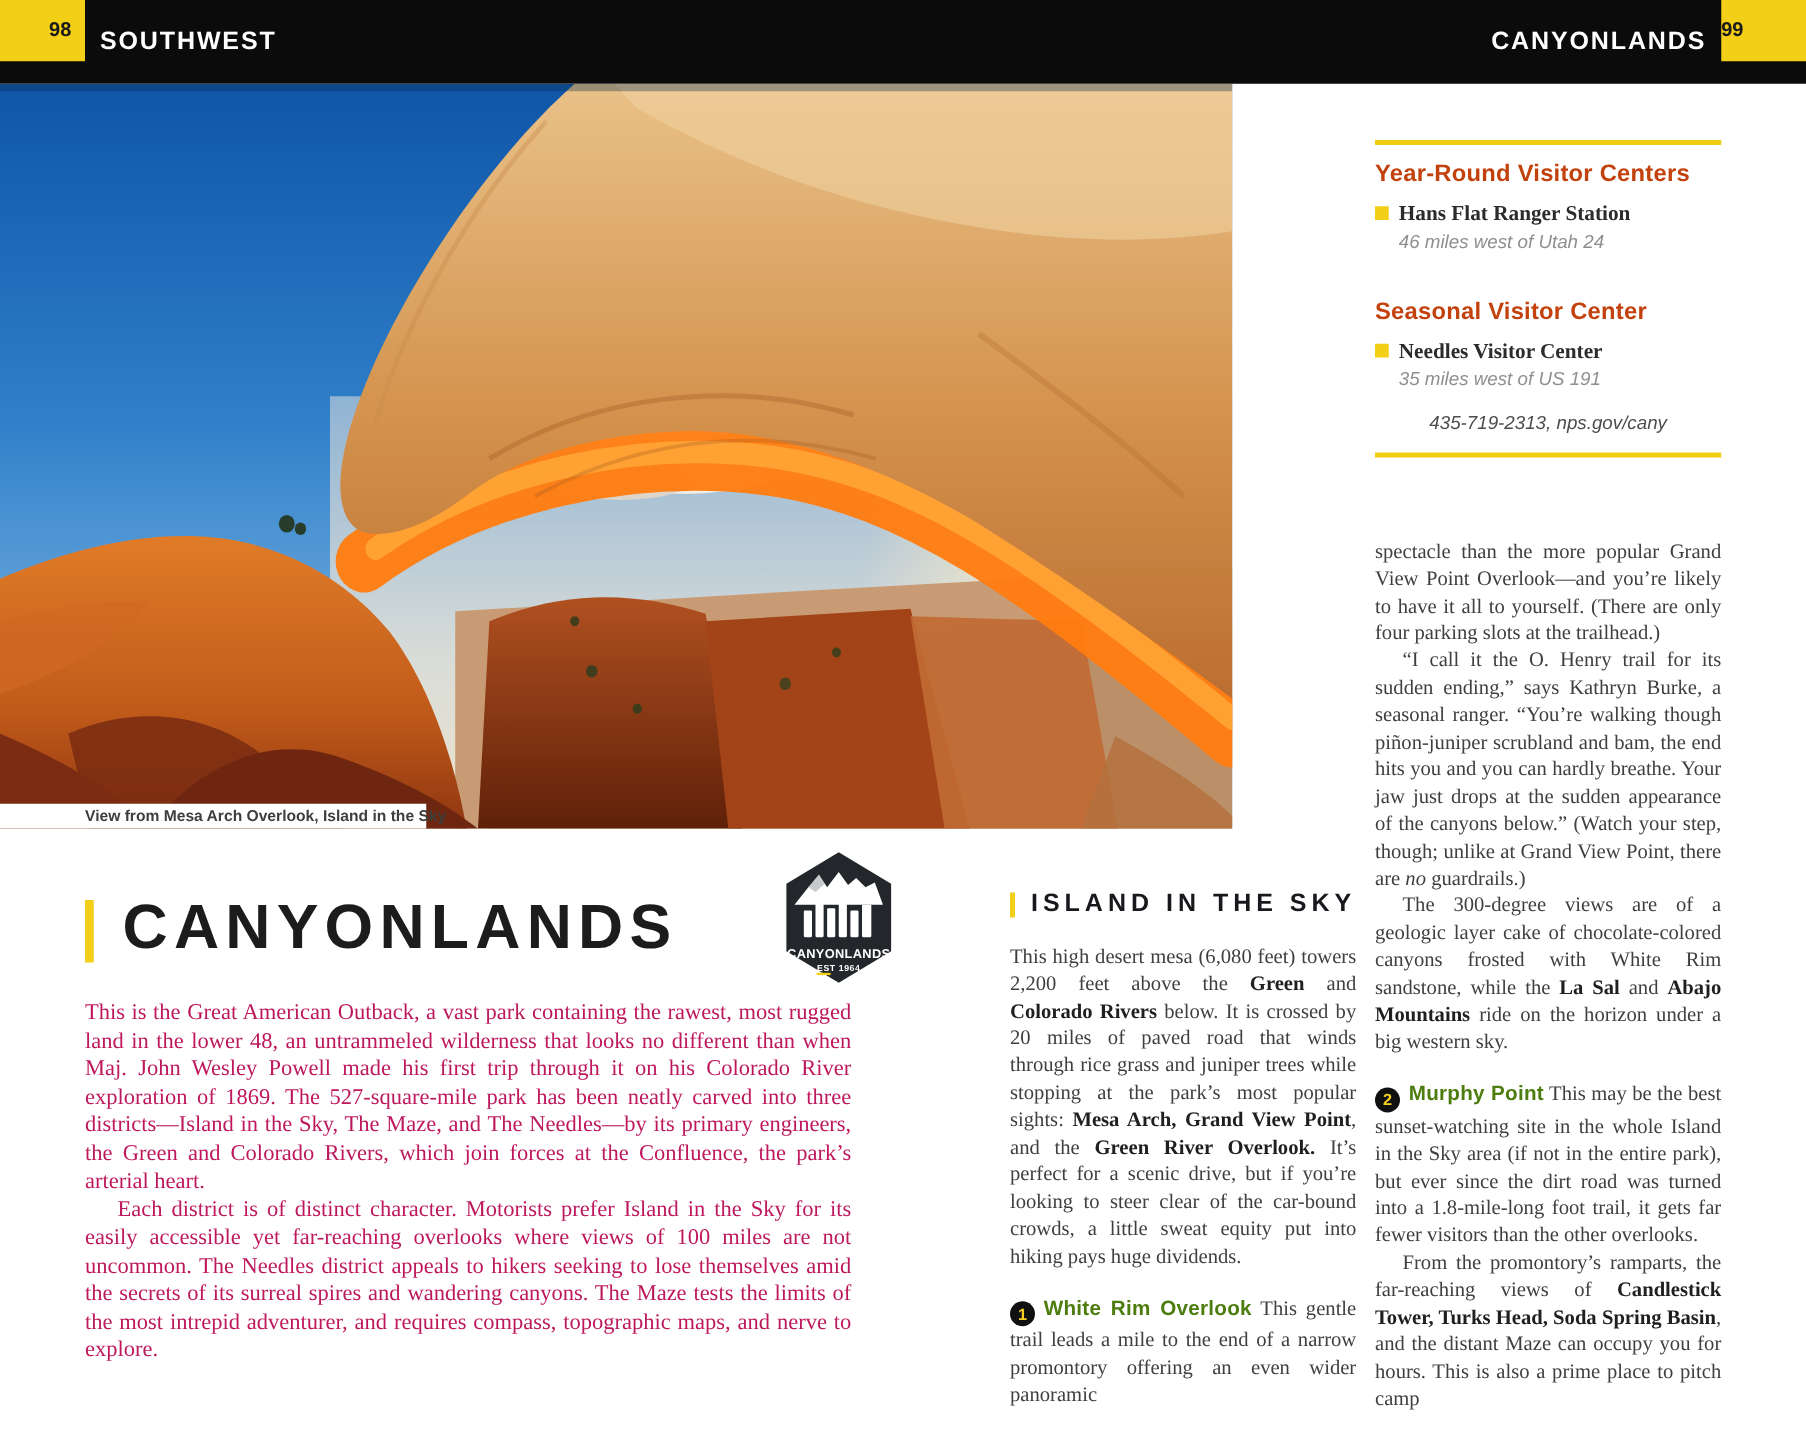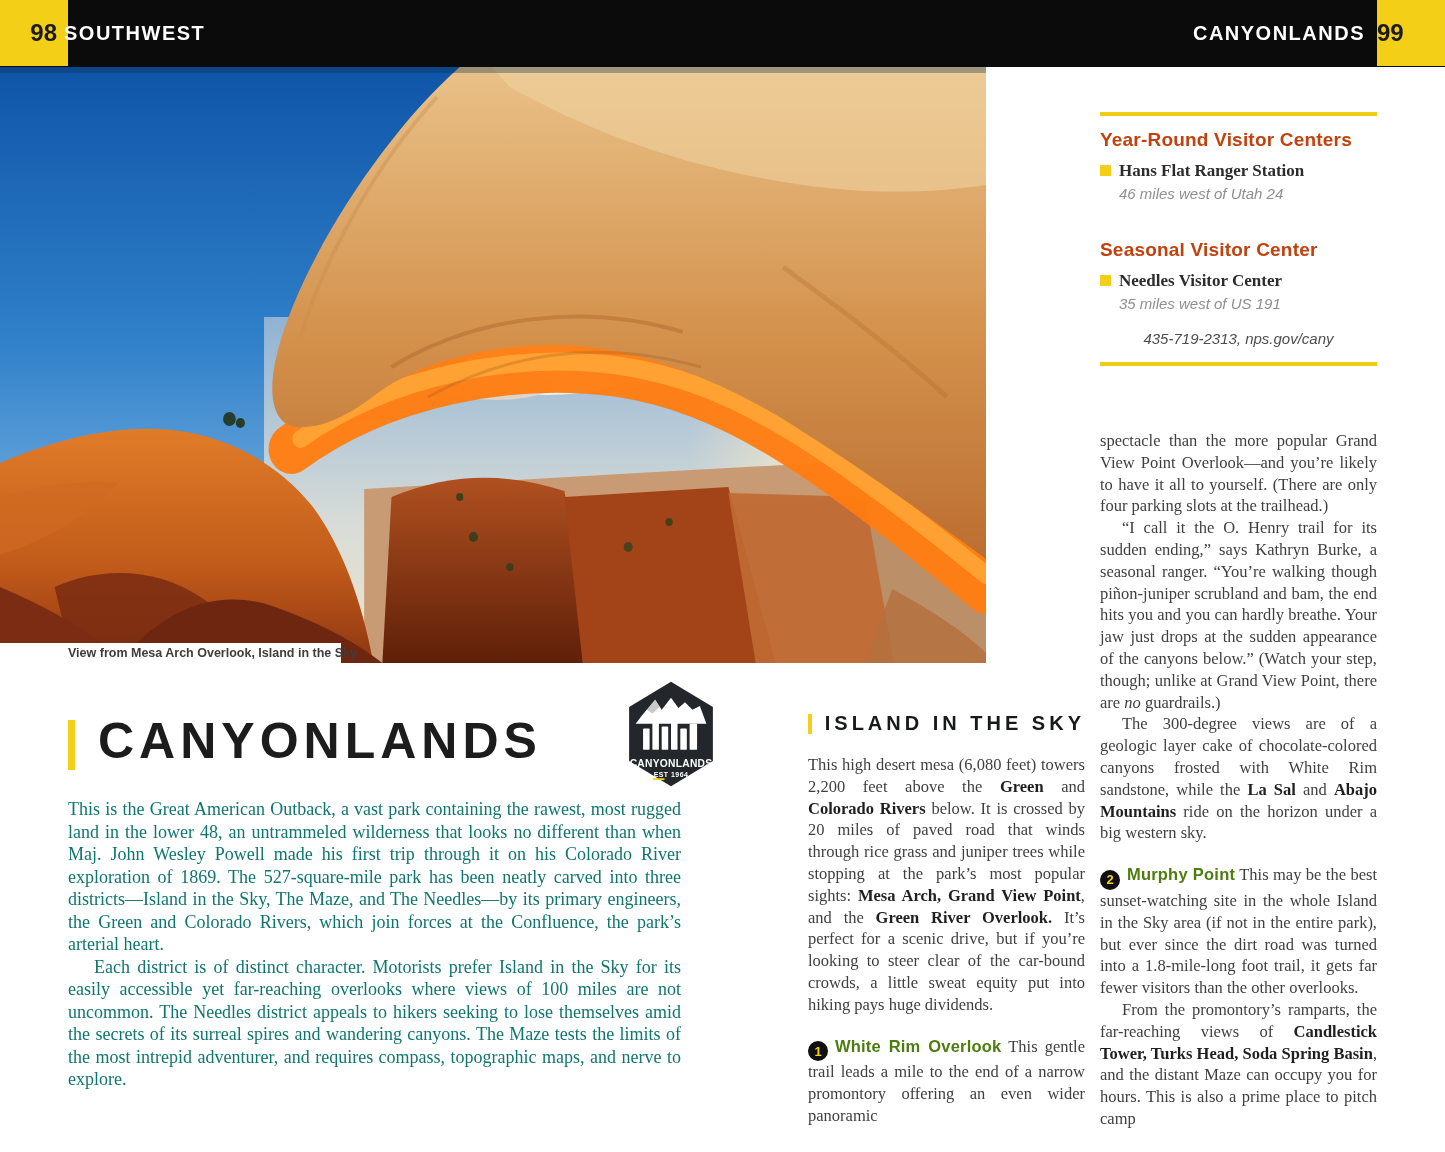--- a/index.html
+++ b/index.html
@@ -3,29 +3,29 @@
 <meta charset="utf-8">
 <style>
   * { margin:0; padding:0; box-sizing:border-box; }
   html,body { background:#e8e8e8; }
   .page {
     position:relative; width:1445px; height:1152px; background:#ffffff;
     font-family:"Liberation Serif", serif; overflow:hidden; margin:0 auto;
   }
   
   .topbar { position:absolute; top:0; left:0; width:1445px; height:67px; background:#0b0b0b; }
-  .folio-box { position:absolute; top:0; width:68px; height:66px; background:#f3cf17;
+  .folio-box { position:absolute; top:0; width:68px; height:49px; background:#f3cf17;
     display:flex; align-items:center; font-family:"Liberation Sans",sans-serif;
-    font-weight:700; font-size:24px; color:#1a1a1a; }
+    font-weight:700; font-size:16px; color:#1a1a1a; }
   .folio-left { left:0; justify-content:flex-end; padding-right:11px; }
   .folio-right { right:0; justify-content:flex-start; }
   .runhead { position:absolute; top:0; height:67px; display:flex; align-items:center;
     font-family:"Liberation Sans",sans-serif; font-weight:700; font-size:20px;
     letter-spacing:1.5px; color:#ffffff; }
-  .runhead-left { left:64px; }
+  .runhead-left { left:80px; }
   .runhead-right { right:80px; }
   
   .photo { position:absolute; top:67px; left:0; width:986px; height:596px; overflow:hidden; }
   .photo svg { display:block; width:100%; height:100%; }
   .caption-strip { position:absolute; left:0; bottom:0; width:341px; height:20px; background:#ffffff;
     display:flex; align-items:center; padding-left:68px; }
   .caption-strip span { font-family:"Liberation Sans",sans-serif; font-weight:700;
     font-size:12.5px; color:#3e3e3c; white-space:nowrap; }
   
   .sidebar { position:absolute; left:1100px; top:112px; width:277px;
@@ -42,21 +42,21 @@
   .sb-contact { margin-top:16px; text-align:center; font-style:italic; font-size:15px; color:#4d4d4d; }
   .sb-rule-bottom { margin-top:15px; }
   
   .title-block { position:absolute; left:68px; top:712px; width:612px; height:90px; }
   .title-bar { position:absolute; left:0; top:8px; width:7px; height:50px; background:#f3cf17; }
   .park-title { position:absolute; left:30px; top:0px; font-family:"Liberation Sans",sans-serif;
     font-weight:700; font-size:50px; letter-spacing:5px; color:#1c1c1c; white-space:nowrap; }
   .badge { position:absolute; left:556px; top:-32px; width:94px; height:108px; }
   
   .intro { position:absolute; left:68px; top:798px; width:613px; font-size:18px;
-    line-height:22.5px; color:#0f766e; text-align:justify; }
+    line-height:22.5px; color:#be185d; text-align:justify; }
   .intro p + p { text-indent:26px; }
   
   .colmid { position:absolute; left:808px; top:712px; width:277px; }
   .colright { position:absolute; left:1100px; top:430px; width:277px; }
   .sec-head { display:flex; align-items:center; margin-bottom:19px; }
   .sec-bar { width:5px; height:20px; background:#f3cf17; margin-right:13px; }
   .sec-title { font-family:"Liberation Sans",sans-serif; font-weight:700; font-size:20px;
     letter-spacing:4px; color:#17191d; white-space:nowrap; }
   .body-txt { font-size:16.5px; line-height:21.8px; color:#3f3f3f; text-align:justify; }
   .body-txt .b { font-weight:700; color:#1f1f1f; }

